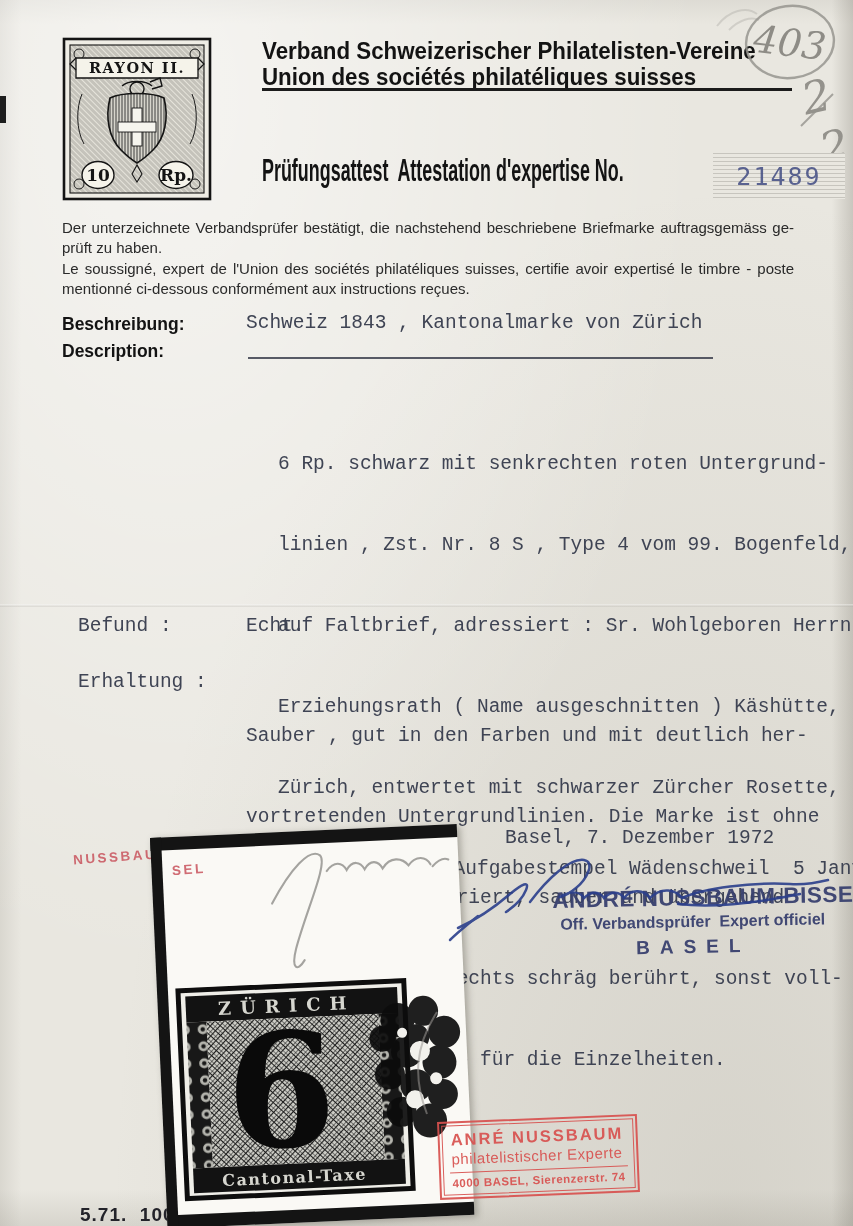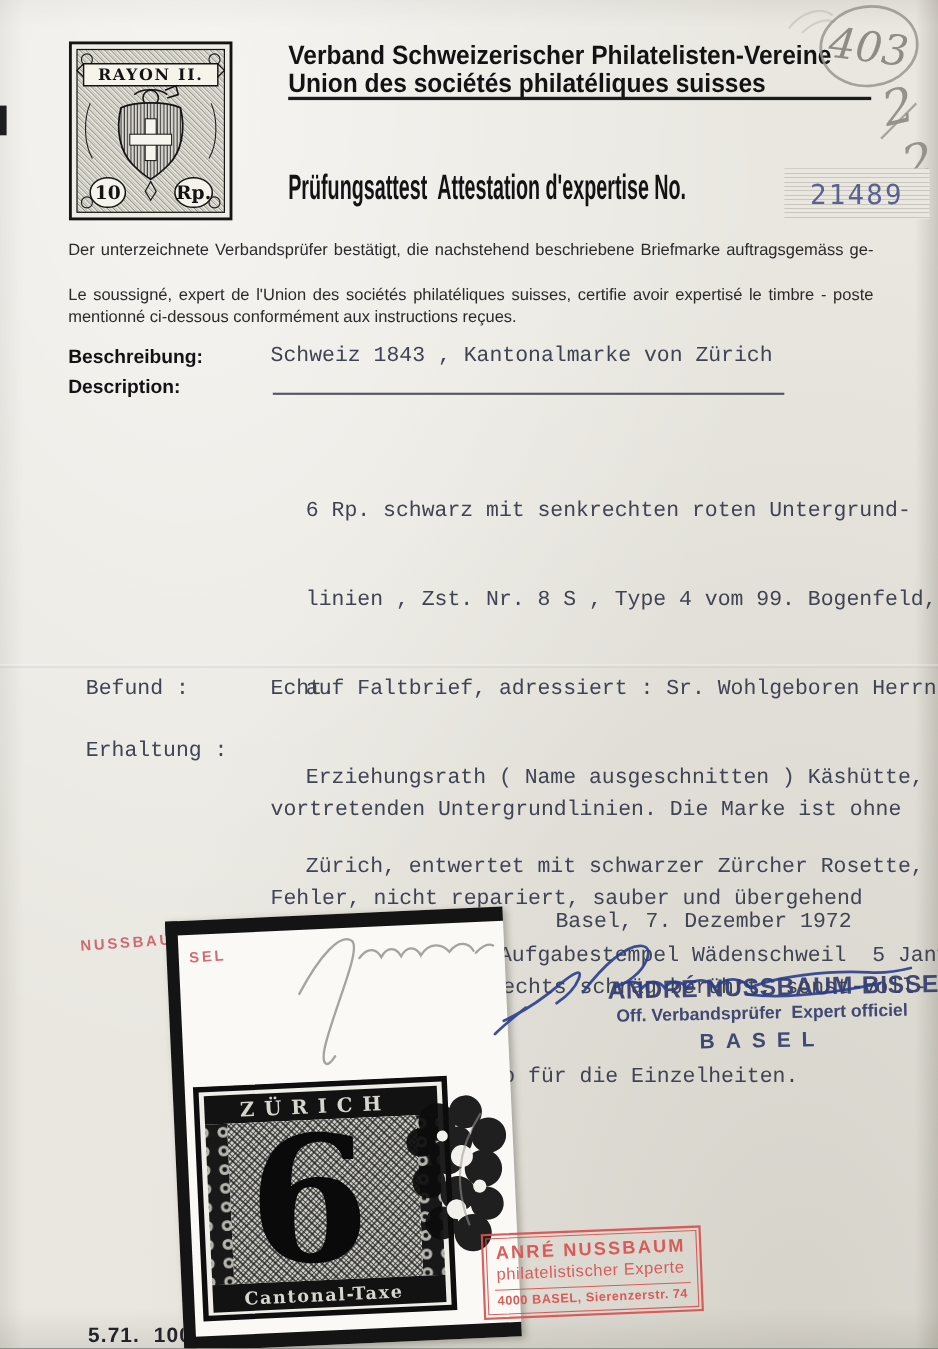--- a/index.html
+++ b/index.html
@@ -143,20 +143,21 @@
   <div class="abs cert-title" style="left:262px;top:152px;">
     <span>Prüfungsattest</span>
     <span>Attestation d'expertise No.</span>
   </div>
   <div class="abs num-box" style="left:713px;top:153px;">
     <span>21489</span>
   </div>
 
   <div class="abs intro" style="left:62px;top:218px;">
     <div class="jline">Der unterzeichnete Verbandsprüfer bestätigt, die nachstehend beschriebene Briefmarke auftragsgemäss ge-</div>
+    <div class="lline">prüft zu haben.</div>
   </div>
   <div class="abs intro" style="left:62px;top:259px;">
     <div class="jline">Le soussigné, expert de l'Union des sociétés philatéliques suisses, certifie avoir expertisé le timbre - poste</div>
     <div class="lline">mentionné ci-dessous conformément aux instructions reçues.</div>
   </div>
 
   <div class="abs lbl" style="left:62px;top:314px;">Beschreibung:</div>
   <div class="abs lbl" style="left:62px;top:341px;">Description:</div>
   <div class="abs tw" style="left:246px;top:310px;">Schweiz 1843 , Kantonalmarke von Zürich</div>
   <div class="abs underline" style="left:248px;top:357px;width:465px;"></div>
@@ -171,20 +172,21 @@
     <div class="tw-line">1845.</div>
   </div>
 
   <div class="abs crease"></div>
 
   <div class="abs tw" style="left:78px;top:613px;">Befund :</div>
   <div class="abs tw" style="left:246px;top:613px;">Echt.</div>
 
   <div class="abs tw" style="left:78px;top:669px;text-align:center;">Erhaltung :</div>
   <div class="abs tw" style="left:246px;top:669px;">
+    <div class="tw-line">Sauber , gut in den Farben und mit deutlich her-</div>
     <div class="tw-line">vortretenden Untergrundlinien. Die Marke ist ohne</div>
     <div class="tw-line">Fehler, nicht repariert, sauber und übergehend</div>
     <div class="tw-line">gestempelt, oben rechts schräg berührt, sonst voll-</div>
     <div class="tw-line">randig, siehe Photo für die Einzelheiten.</div>
   </div>
 
   <div class="abs tw" style="left:505px;top:825px;">Basel, 7. Dezember 1972</div>
 
   <div class="abs red-frag" style="left:73px;top:849px;transform:rotate(-4deg);z-index:1;">NUSSBAUM</div>
 

